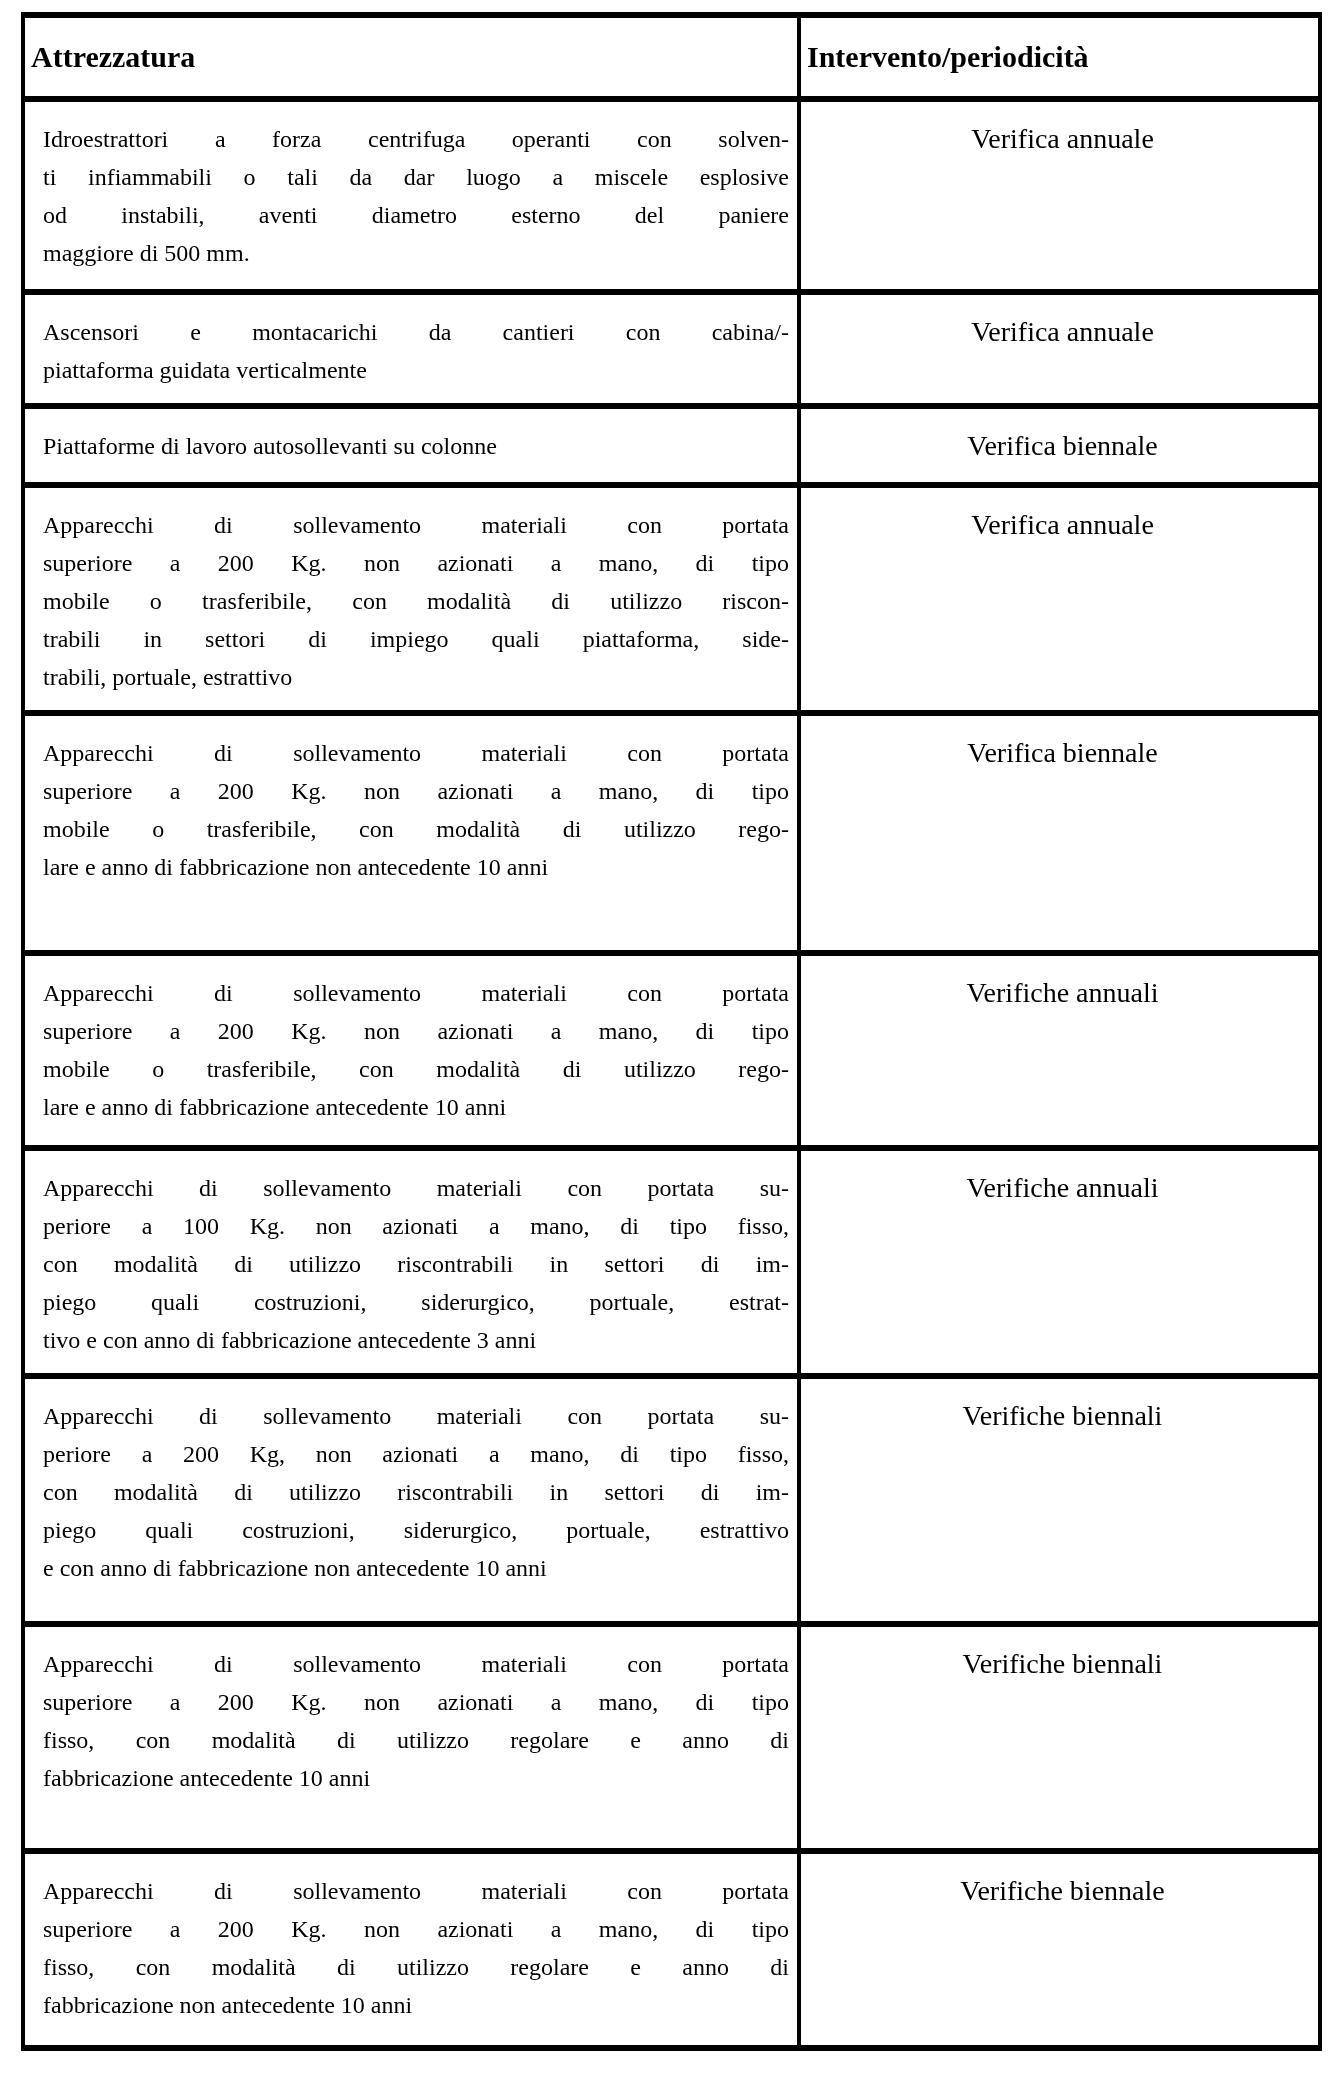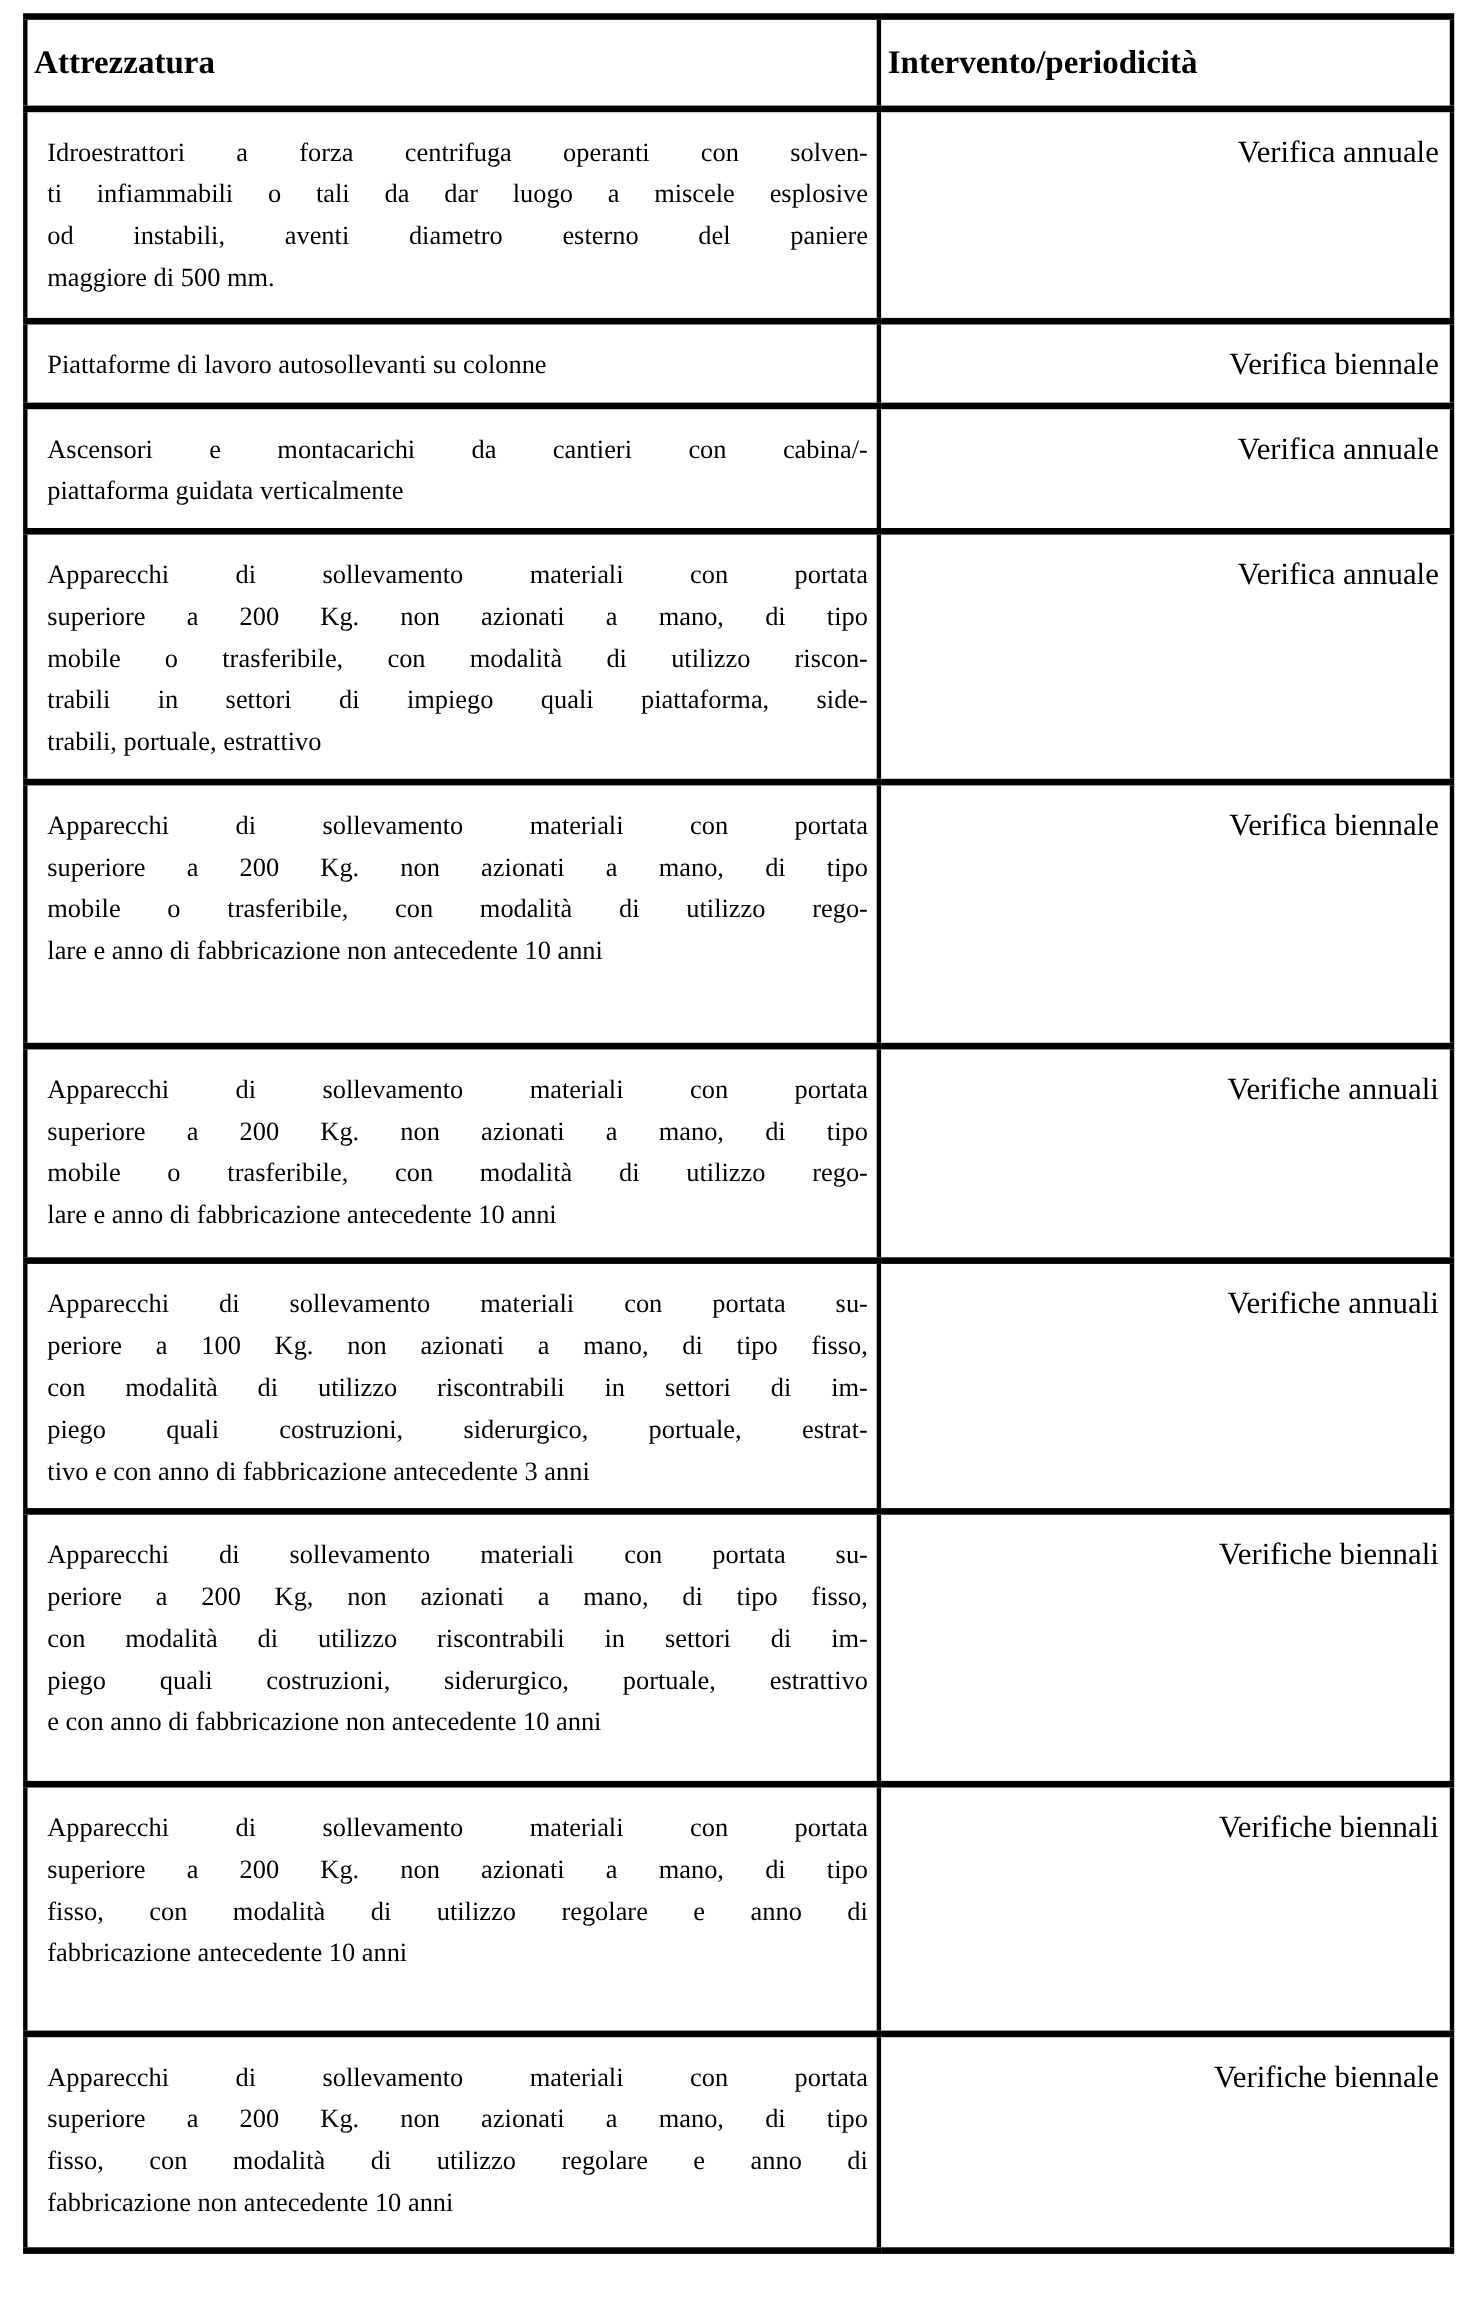--- a/index.html
+++ b/index.html
@@ -65,21 +65,21 @@
 
   td.attrezzatura-cell {
     font-size: 24px;
     line-height: 38px;
     padding: 18px 8px 14px 18px;
   }
   td.intervento-cell {
     font-size: 28px;
     line-height: 38px;
     padding: 18px 10px 14px 16px;
-    text-align: right;
+    text-align: center;
   }
   .tline {
     text-align: justify;
     text-align-last: justify;
   }
   .tline.last {
     text-align: justify;
     text-align-last: left;
   }
 </style>
@@ -104,30 +104,30 @@
             <td class="attrezzatura-cell">
               <div class="tline">Idroestrattori a forza centrifuga operanti con solven-</div>
               <div class="tline">ti infiammabili o tali da dar luogo a miscele esplosive</div>
               <div class="tline">od instabili, aventi diametro esterno del paniere</div>
               <div class="tline last">maggiore di 500 mm.</div>
             </td>
             <td class="intervento-cell">Verifica annuale</td>
           </tr>
           <tr>
             <td class="attrezzatura-cell">
-              <div class="tline last">Piattaforme di lavoro autosollevanti su colonne</div>
-            </td>
-            <td class="intervento-cell">Verifica biennale</td>
-          </tr>
-          <tr>
-            <td class="attrezzatura-cell">
               <div class="tline">Ascensori e montacarichi da cantieri con cabina/-</div>
               <div class="tline last">piattaforma guidata verticalmente</div>
             </td>
             <td class="intervento-cell">Verifica annuale</td>
+          </tr>
+          <tr>
+            <td class="attrezzatura-cell">
+              <div class="tline last">Piattaforme di lavoro autosollevanti su colonne</div>
+            </td>
+            <td class="intervento-cell">Verifica biennale</td>
           </tr>
           <tr>
             <td class="attrezzatura-cell">
               <div class="tline">Apparecchi di sollevamento materiali con portata</div>
               <div class="tline">superiore a 200 Kg. non azionati a mano, di tipo</div>
               <div class="tline">mobile o trasferibile, con modalità di utilizzo riscon-</div>
               <div class="tline">trabili in settori di impiego quali piattaforma, side-</div>
               <div class="tline last">trabili, portuale, estrattivo</div>
             </td>
             <td class="intervento-cell">Verifica annuale</td>

